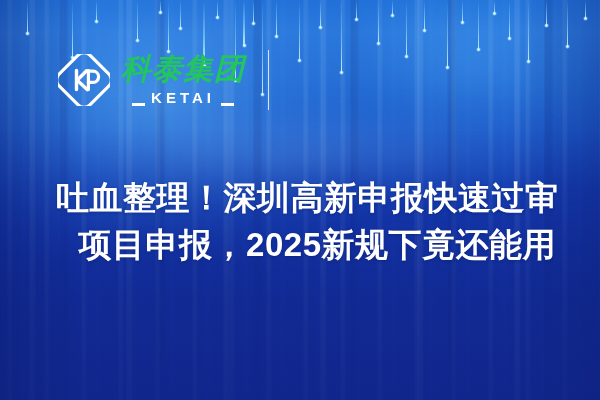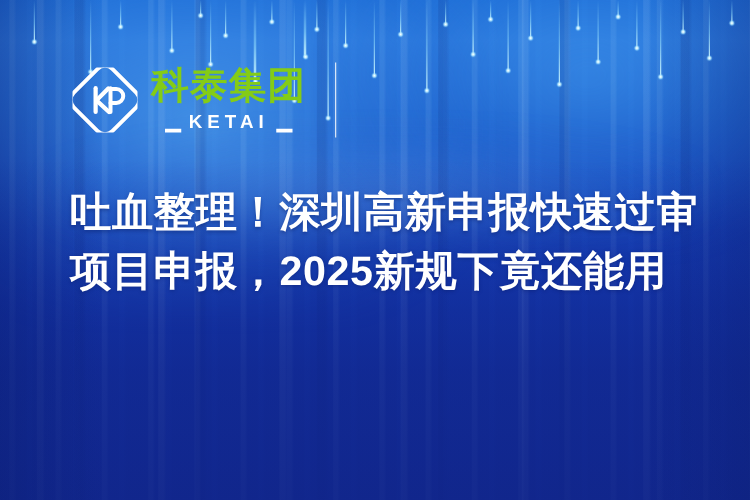--- a/index.html
+++ b/index.html
@@ -179,23 +179,24 @@
     margin-left: 11px;
     display: flex;
     flex-direction: column;
     align-items: stretch;
   }
   .logo-cn {
     font-family: "Liberation Sans", "DejaVu Sans", sans-serif;
     font-size: 30px;
     line-height: 1;
     font-weight: bold;
-    color: #84cc16;
+    color: #22c55e;
     letter-spacing: 1px;
     white-space: nowrap;
+    font-style: italic;
   }
   .logo-en-row {
     margin-top: 5px;
     display: flex;
     align-items: flex-end;
     justify-content: center;
   }
   .logo-en {
     font-size: 15px;
     font-weight: bold;
@@ -239,22 +240,23 @@
     color: #ffffff;
     font-family: "Liberation Serif", "DejaVu Serif", serif;
     letter-spacing: 1px;
     white-space: nowrap;
   }
 
   
   .headline {
     position: absolute;
     left: 56px;
-    top: 146px;
+    top: 174px;
     width: 500px;
+    text-align: right;
   }
   .headline-line {
     font-size: 33px;
     line-height: 47px;
     font-weight: bold;
     color: #ffffff;
     letter-spacing: 0.5px;
     white-space: nowrap;
     text-shadow: 0 1px 3px rgba(8,24,90,0.38);
   }

